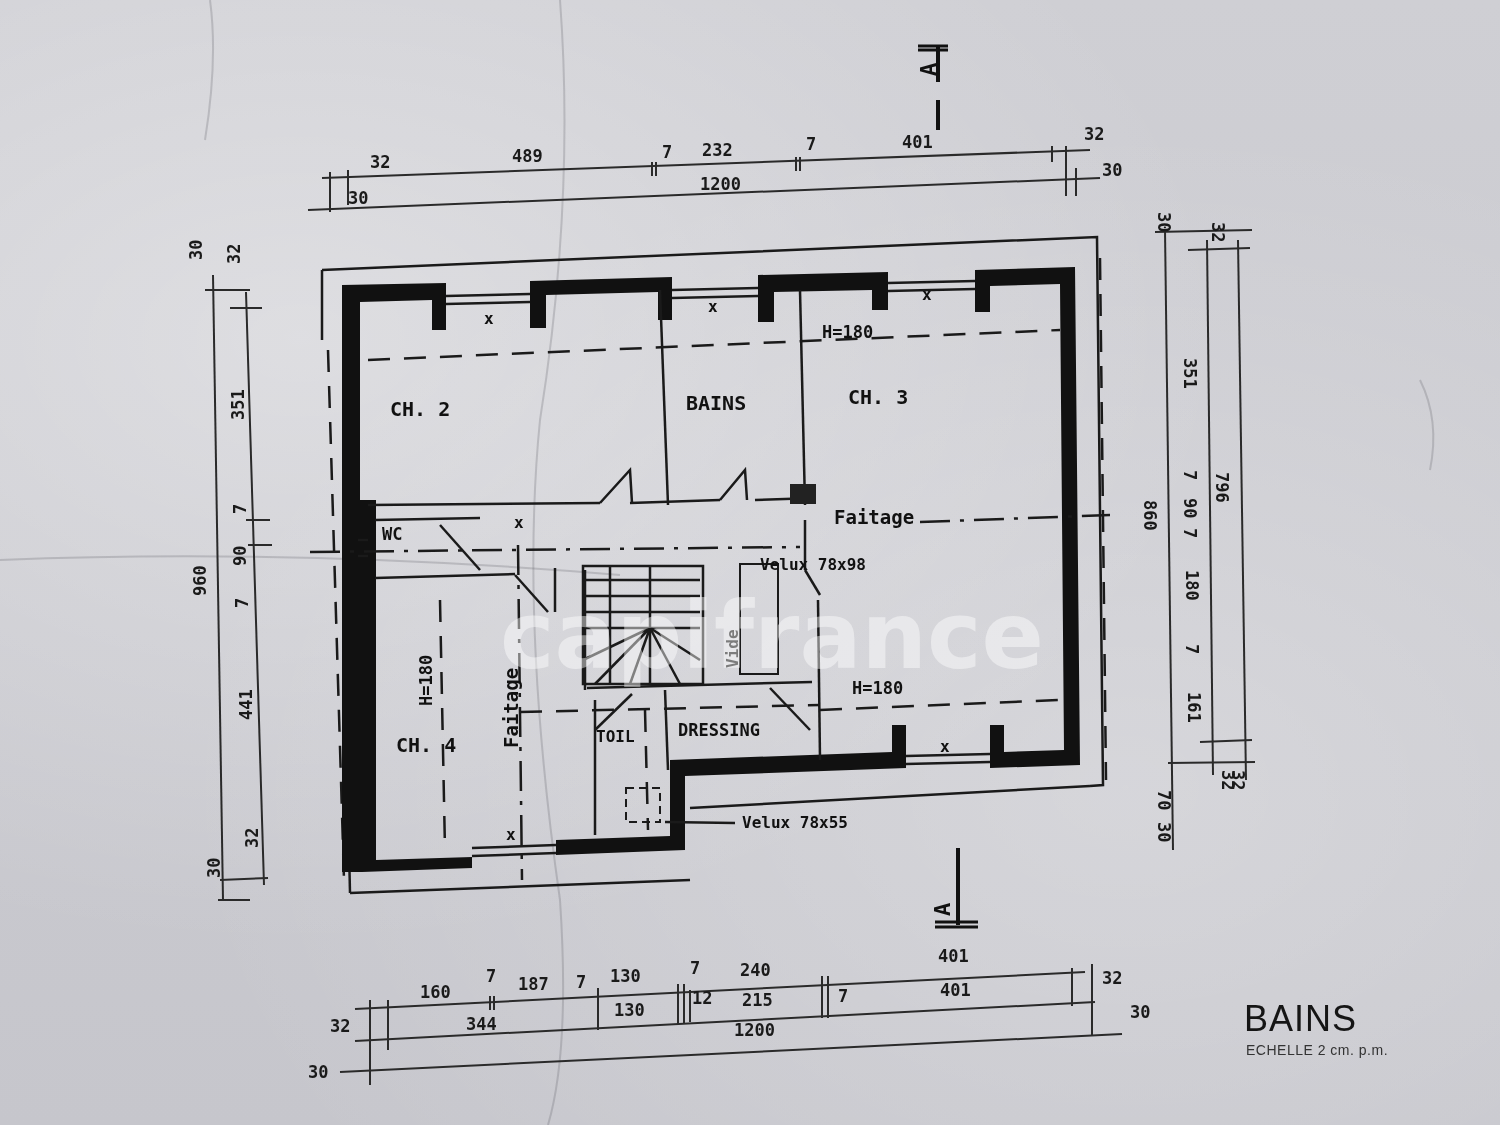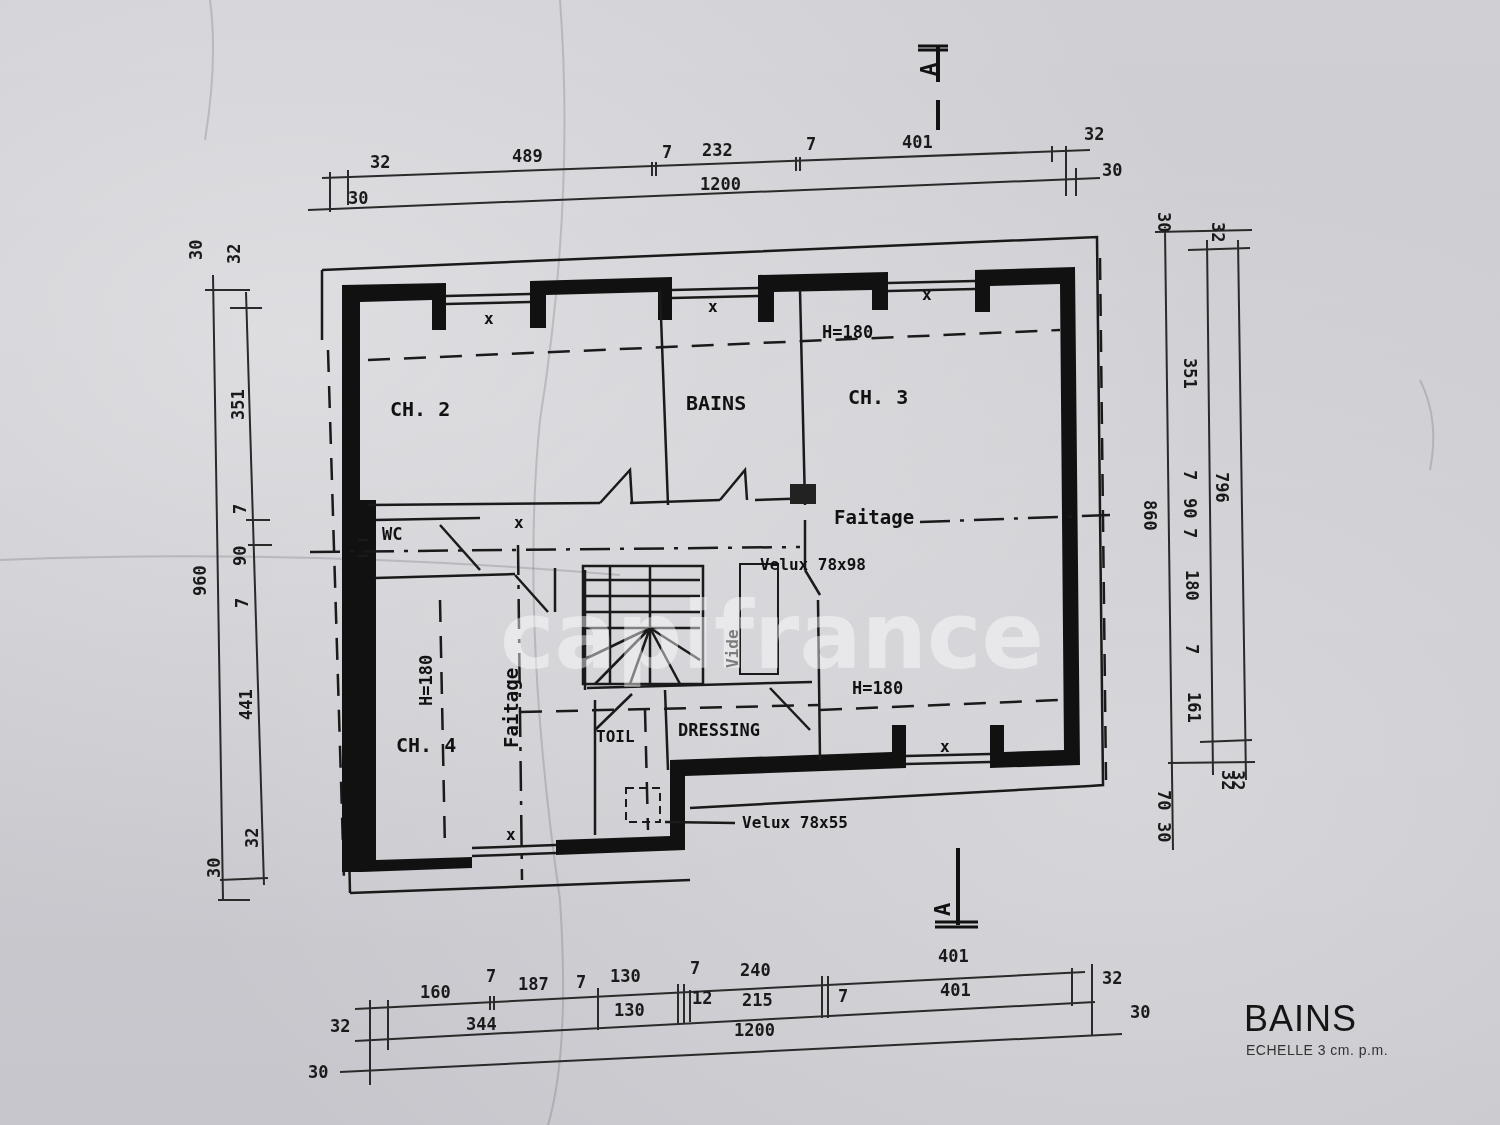--- a/index.html
+++ b/index.html
@@ -280,14 +280,14 @@
     <text class="dimtxt" x="838" y="1002">7</text>
     <text class="dimtxt" x="940" y="996">401</text>
     <text class="dimtxt" x="1102" y="984">32</text>
     <text class="dimtxt" x="308" y="1078">30</text>
     <text class="dimtxt" x="734" y="1036">1200</text>
     <text class="dimtxt" x="1130" y="1018">30</text>
   </g>
 </svg>
 
 <div class="title">BAINS</div>
-<div class="scale">ECHELLE 3 cm. p.m.</div>
+<div class="scale">ECHELLE 2 cm. p.m.</div>
 </div>
 
 </body></html>

